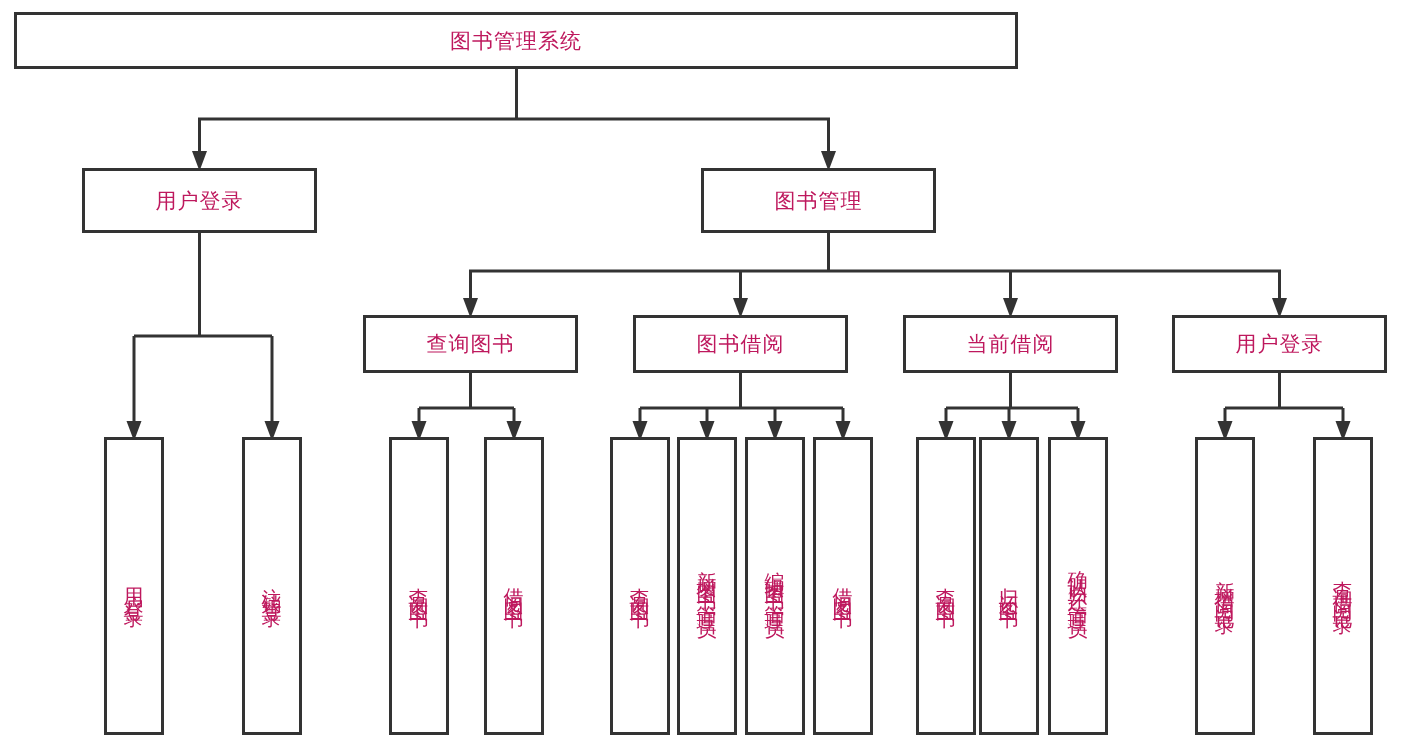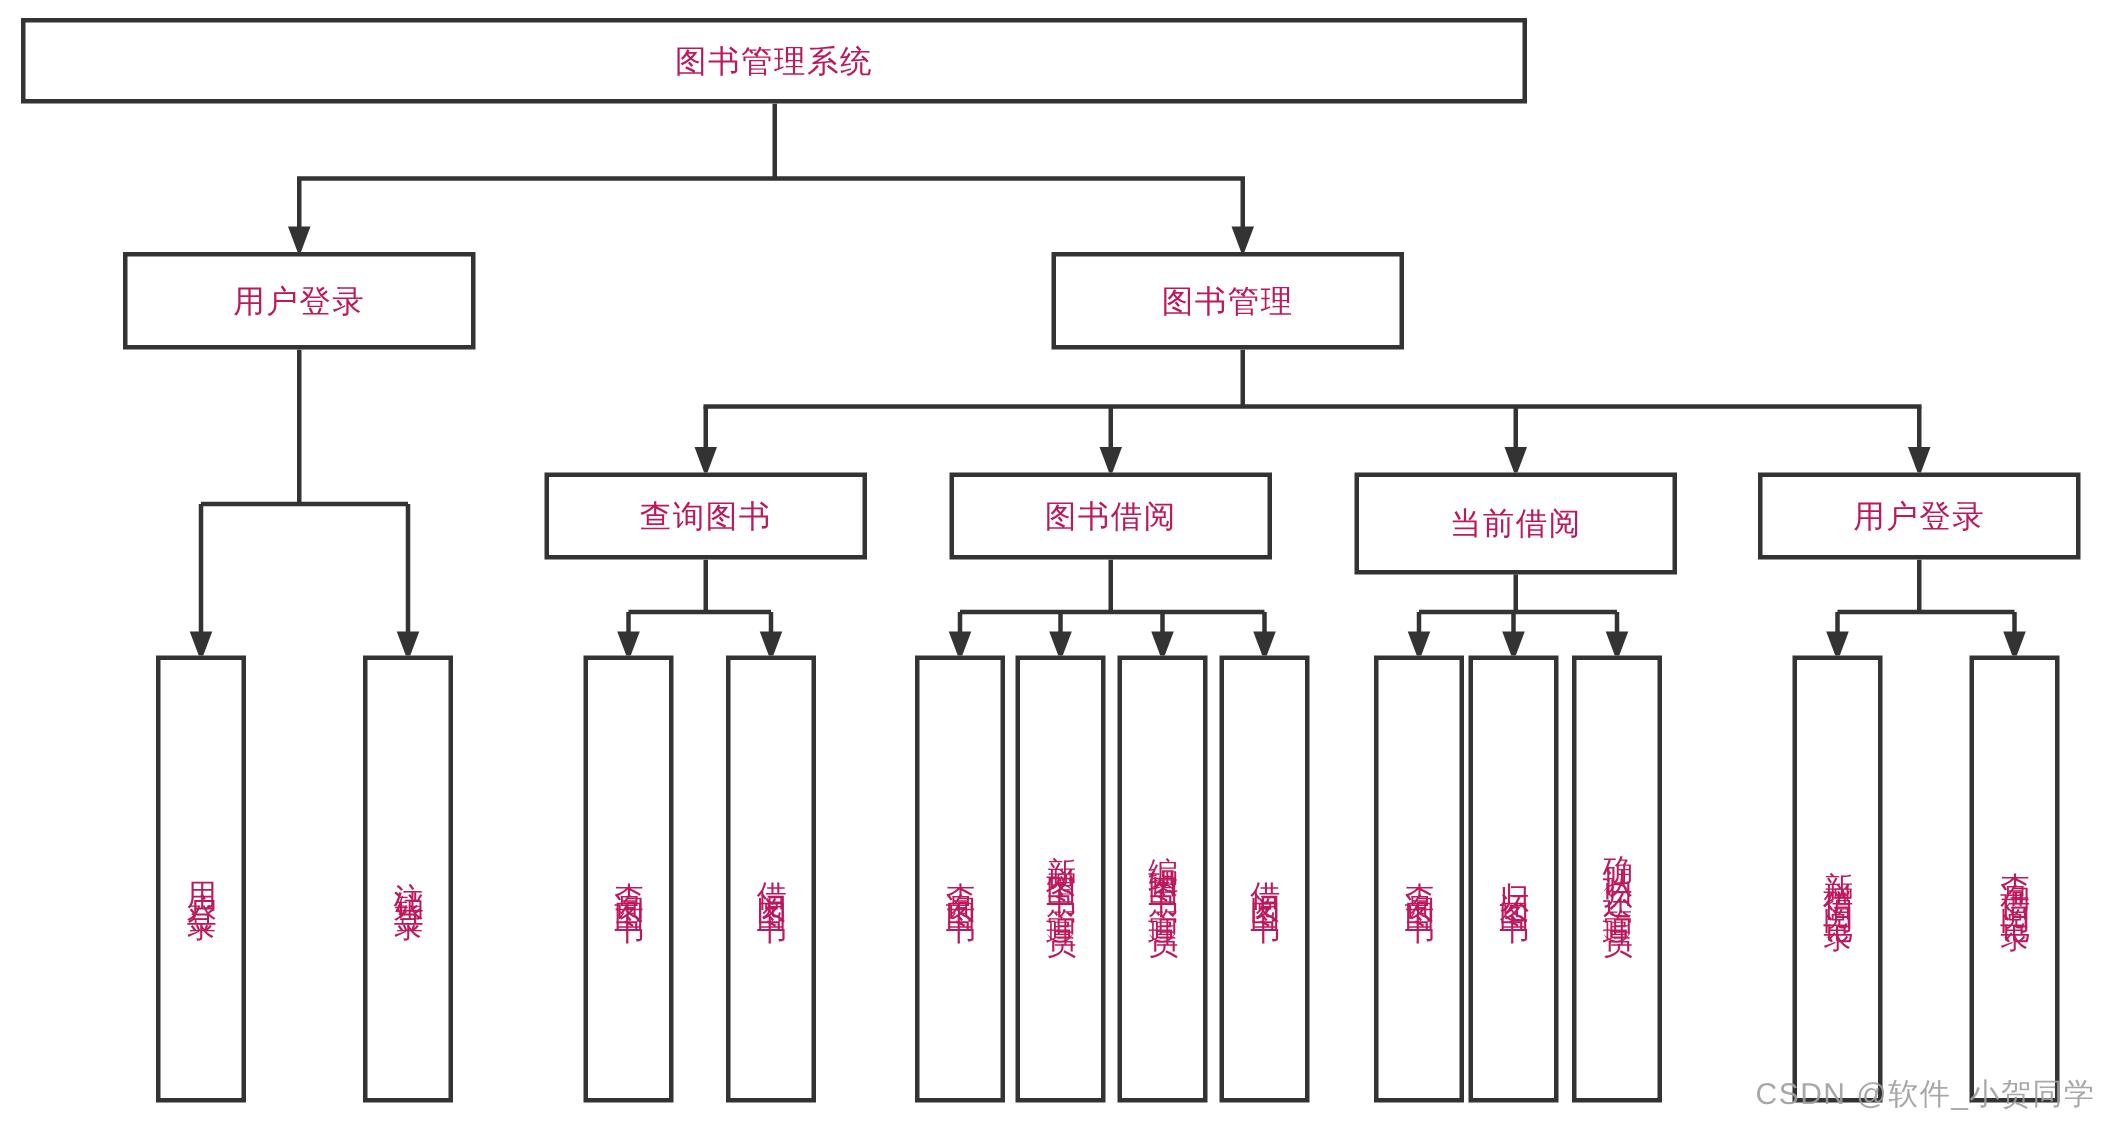--- a/index.html
+++ b/index.html
@@ -116,35 +116,34 @@
       <polygon points="1335.5,421 1350.5,421 1343,441" fill="#333333"></polygon>
     </svg>
 
   <div class="box h-box" style="left:14px; top:12px; width:1004px; height:57px;">图书管理系统</div>
 
   <div class="box h-box" style="left:82px; top:168px; width:235px; height:65px;">用户登录</div>
   <div class="box h-box" style="left:701px; top:168px; width:235px; height:65px;">图书管理</div>
 
   <div class="box h-box" style="left:363px; top:315px; width:215px; height:58px;">查询图书</div>
   <div class="box h-box" style="left:633px; top:315px; width:215px; height:58px;">图书借阅</div>
-  <div class="box h-box" style="left:903px; top:315px; width:215px; height:68px;">当前借阅</div>
+  <div class="box h-box" style="left:903px; top:315px; width:215px; height:58px;">当前借阅</div>
   <div class="box h-box" style="left:1172px; top:315px; width:215px; height:58px;">用户登录</div>
 
   <div class="box leaf" style="left:104px;">用户登录</div>
   <div class="box leaf" style="left:242px;">注销登录</div>
 
   <div class="box leaf" style="left:389px;">查询图书</div>
   <div class="box leaf" style="left:484px;">借阅图书</div>
 
   <div class="box leaf" style="left:610px;">查询图书</div>
   <div class="box leaf" style="left:677px;">新增图书（管理员）</div>
   <div class="box leaf" style="left:745px;">编辑图书（管理员）</div>
   <div class="box leaf" style="left:813px;">借阅图书</div>
 
   <div class="box leaf" style="left:916px;">查询图书</div>
   <div class="box leaf" style="left:979px;">归还图书</div>
   <div class="box leaf" style="left:1048px;">确认归还（管理员）</div>
 
   <div class="box leaf" style="left:1195px;">新增借阅记录</div>
   <div class="box leaf" style="left:1313px;">查询借阅记录</div>
 
-  <div class="watermark">CSDN @软件_小贺同学</div>
 </div>
 
 </body></html>

